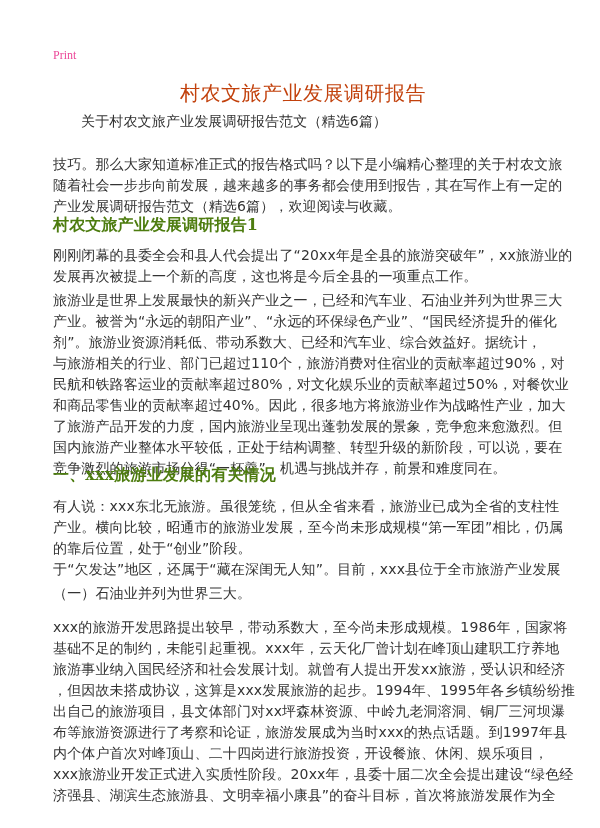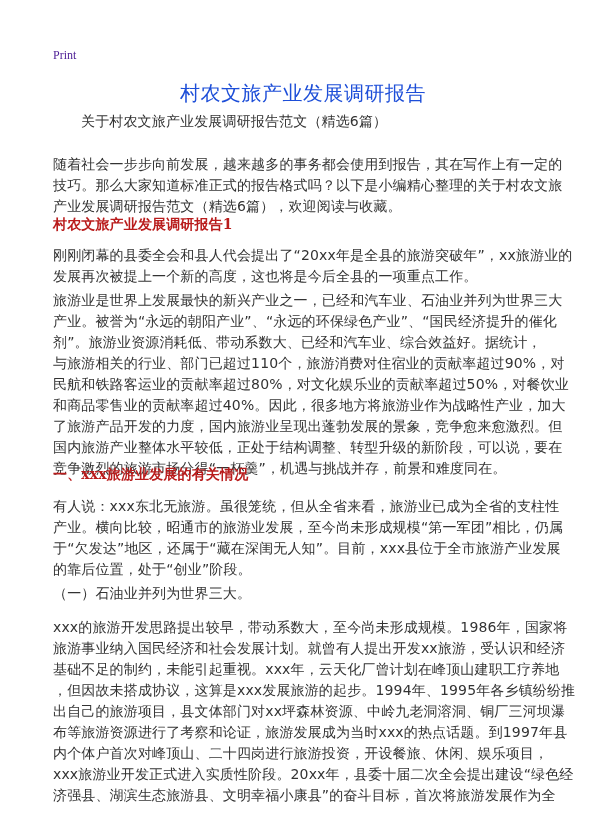--- a/index.html
+++ b/index.html
@@ -1,41 +1,41 @@
 <!DOCTYPE html>
 <html><head>
 <meta charset="utf-8">
 <style>
   html, body { margin: 0; padding: 0; background: #ffffff; }
   body { width: 600px; height: 828px; overflow: hidden; position: relative;
          font-family: "DejaVu Sans", "Liberation Sans", sans-serif; color: #222; }
   .page { position: absolute; left: 53px; top: 0; width: 500px; }
   .print { position: absolute; top: 48px; left: 0; font-family: "Liberation Serif", "DejaVu Serif", serif;
-           font-size: 12px; color: #4c1d95; }
+           font-size: 12px; color: #ec4899; }
   .title { position: absolute; top: 80px; left: 0; width: 500px; text-align: center;
-           font-size: 20px; color: #1d4ed8; letter-spacing: 0.5px; }
+           font-size: 20px; color: #c2410c; letter-spacing: 0.5px; }
   .block { position: absolute; left: 0; width: 500px; font-size: 14px; line-height: 21px;
            color: #333; white-space: nowrap; letter-spacing: 0.15px; }
   .block .ln { display: block; }
-  .h { font-weight: bold; color: #b91c1c; font-family: "DejaVu Serif", "Liberation Serif", serif; font-size: 14px; }
+  .h { font-weight: bold; color: #4d7c0f; font-family: "DejaVu Serif", "Liberation Serif", serif; font-size: 16px; }
 </style>
 </head>
 <body>
 
 <div class="page">
   <div class="print">Print</div>
   <div class="title">村农文旅产业发展调研报告</div>
 
   <div class="block" style="top:111px;margin-left:28px;">
     <span class="ln">关于村农文旅产业发展调研报告范文（精选6篇）</span>
   </div>
 
   <div class="block" style="top:154px;">
+    <span class="ln">技巧。那么大家知道标准正式的报告格式吗？以下是小编精心整理的关于村农文旅</span>
     <span class="ln">随着社会一步步向前发展，越来越多的事务都会使用到报告，其在写作上有一定的</span>
-    <span class="ln">技巧。那么大家知道标准正式的报告格式吗？以下是小编精心整理的关于村农文旅</span>
     <span class="ln">产业发展调研报告范文（精选6篇），欢迎阅读与收藏。</span>
   </div>
 
   <div class="block" style="top:214px;">
     <span class="ln h">村农文旅产业发展调研报告1</span>
   </div>
 
   <div class="block" style="top:245px;">
     <span class="ln">刚刚闭幕的县委全会和县人代会提出了“20xx年是全县的旅游突破年”，xx旅游业的</span>
     <span class="ln">发展再次被提上一个新的高度，这也将是今后全县的一项重点工作。</span>
@@ -53,32 +53,32 @@
     <span class="ln">竞争激烈的旅游市场分得“一杯羹”，机遇与挑战并存，前景和难度同在。</span>
   </div>
 
   <div class="block" style="top:464px;">
     <span class="ln h">一、xxx旅游业发展的有关情况</span>
   </div>
 
   <div class="block" style="top:496px;">
     <span class="ln">有人说：xxx东北无旅游。虽很笼统，但从全省来看，旅游业已成为全省的支柱性</span>
     <span class="ln">产业。横向比较，昭通市的旅游业发展，至今尚未形成规模“第一军团”相比，仍属</span>
+    <span class="ln">的靠后位置，处于“创业”阶段。</span>
     <span class="ln">于“欠发达”地区，还属于“藏在深闺无人知”。目前，xxx县位于全市旅游产业发展</span>
-    <span class="ln">的靠后位置，处于“创业”阶段。</span>
   </div>
 
   <div class="block" style="top:583px;">
     <span class="ln">（一）石油业并列为世界三大。</span>
   </div>
 
   <div class="block" style="top:617px;">
     <span class="ln">xxx的旅游开发思路提出较早，带动系数大，至今尚未形成规模。1986年，国家将</span>
+    <span class="ln">基础不足的制约，未能引起重视。xxx年，云天化厂曾计划在峰顶山建职工疗养地</span>
     <span class="ln">旅游事业纳入国民经济和社会发展计划。就曾有人提出开发xx旅游，受认识和经济</span>
-    <span class="ln">基础不足的制约，未能引起重视。xxx年，云天化厂曾计划在峰顶山建职工疗养地</span>
     <span class="ln">，但因故未搭成协议，这算是xxx发展旅游的起步。1994年、1995年各乡镇纷纷推</span>
     <span class="ln">出自己的旅游项目，县文体部门对xx坪森林资源、中岭九老洞溶洞、铜厂三河坝瀑</span>
     <span class="ln">布等旅游资源进行了考察和论证，旅游发展成为当时xxx的热点话题。到1997年县</span>
     <span class="ln">内个体户首次对峰顶山、二十四岗进行旅游投资，开设餐旅、休闲、娱乐项目，</span>
     <span class="ln">xxx旅游业开发正式进入实质性阶段。20xx年，县委十届二次全会提出建设“绿色经</span>
     <span class="ln">济强县、湖滨生态旅游县、文明幸福小康县”的奋斗目标，首次将旅游发展作为全</span>
   </div>
 </div>
 
 </body></html>

